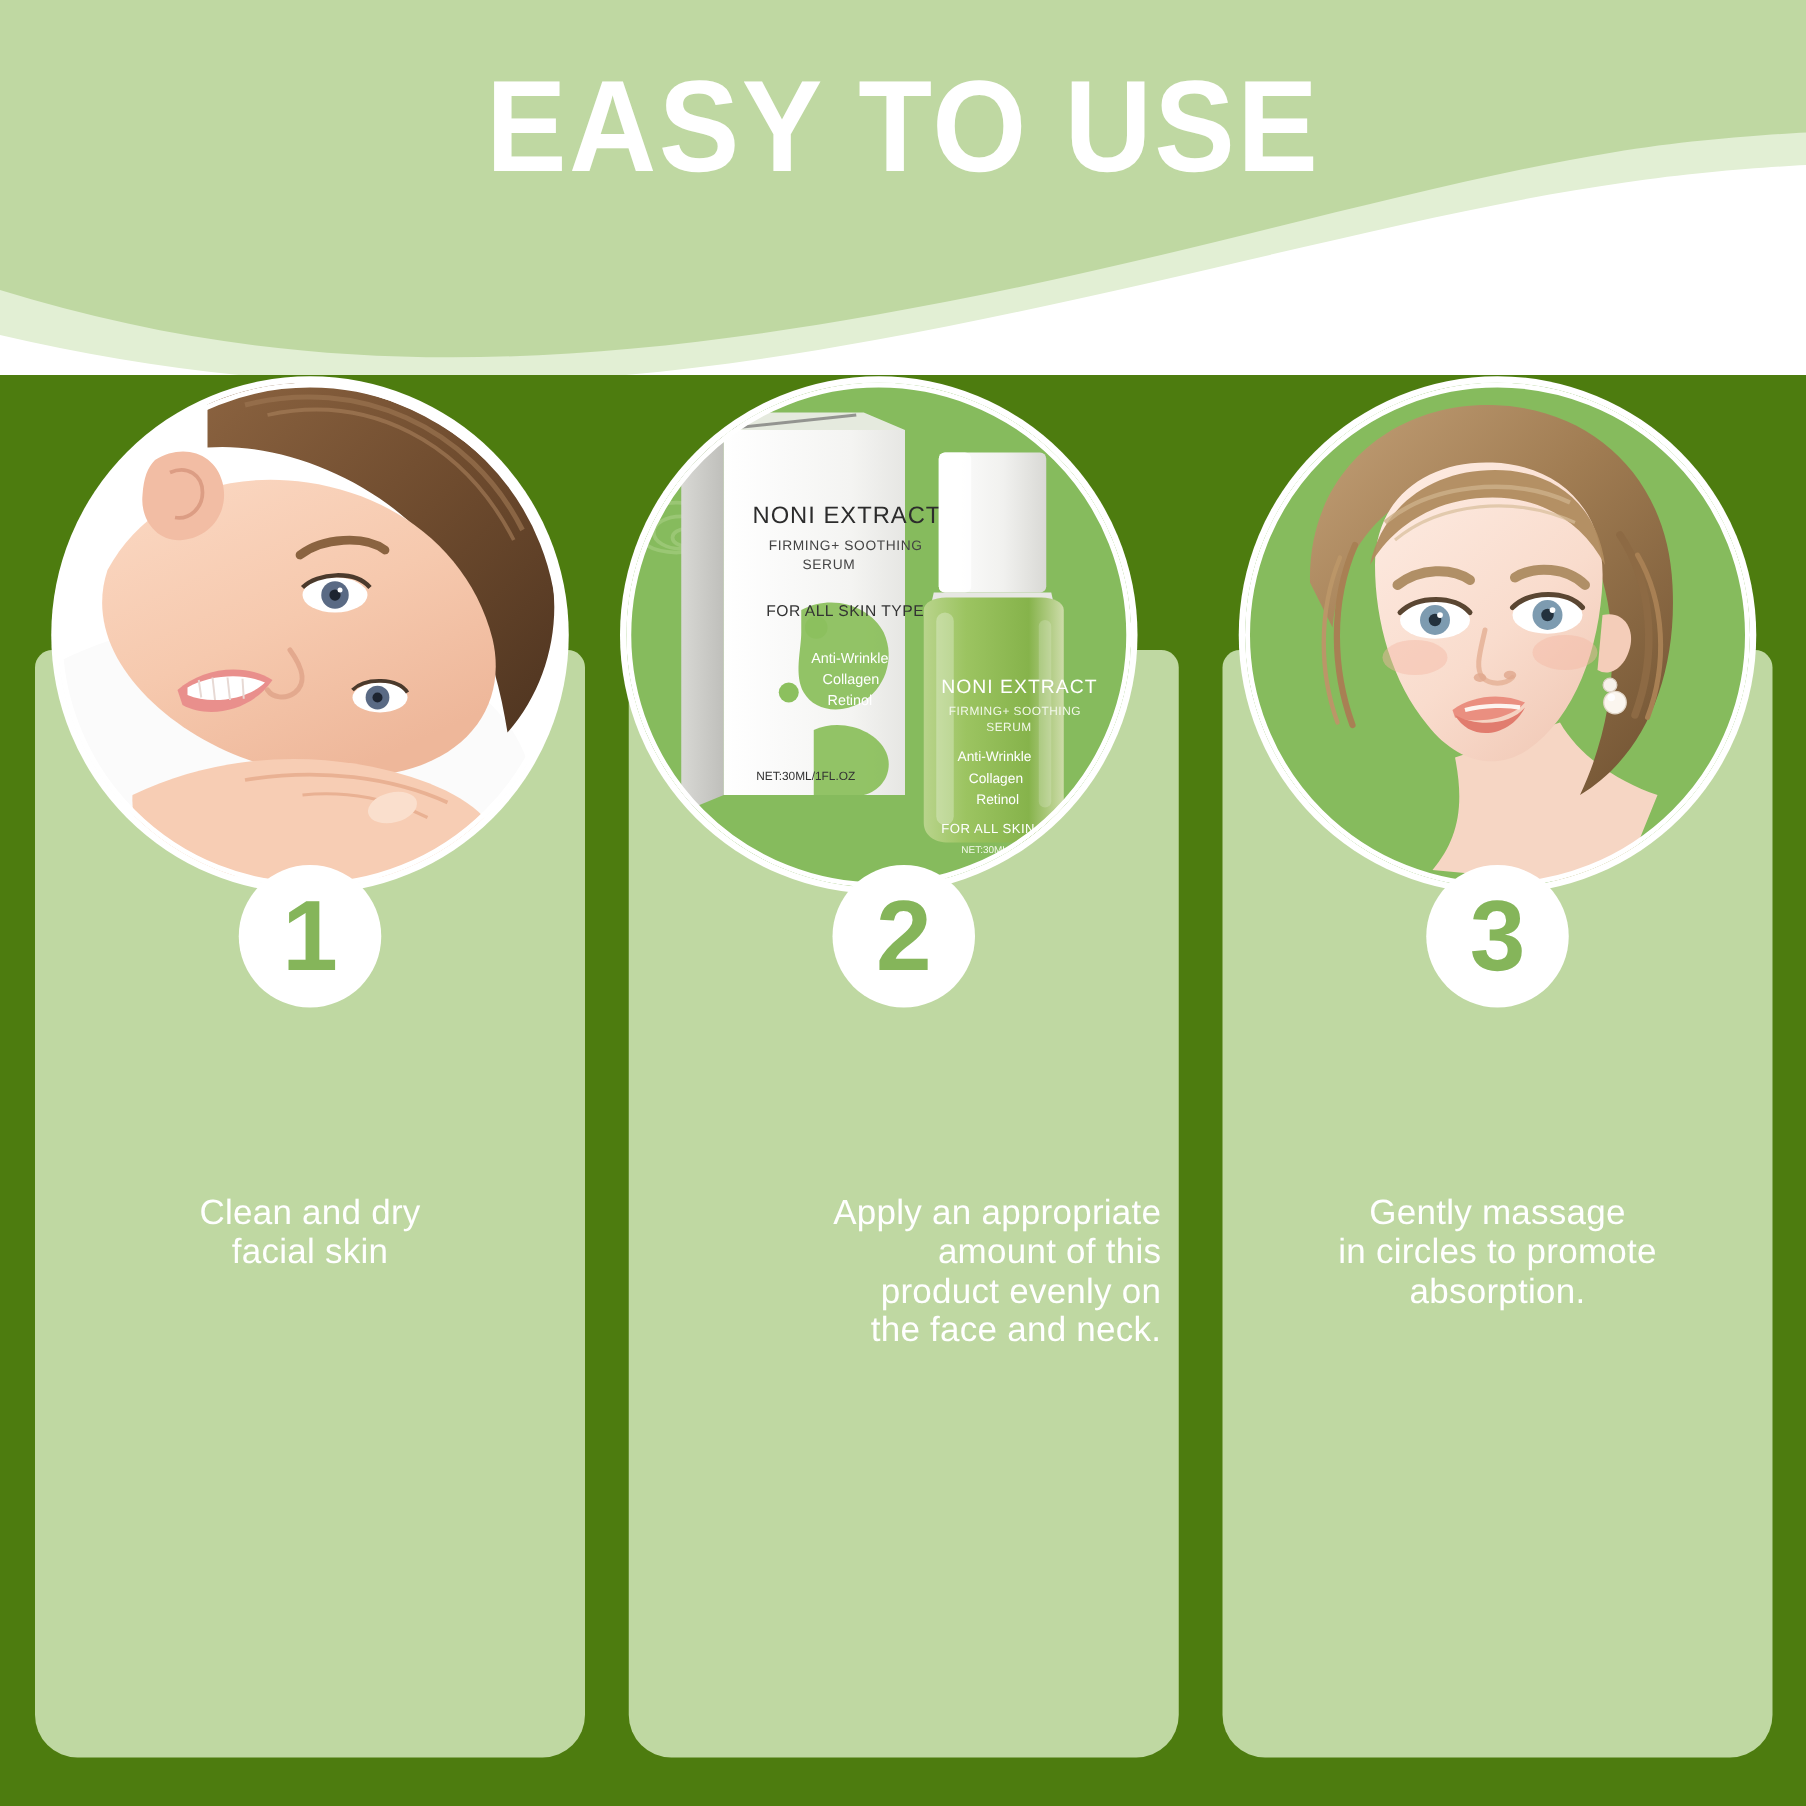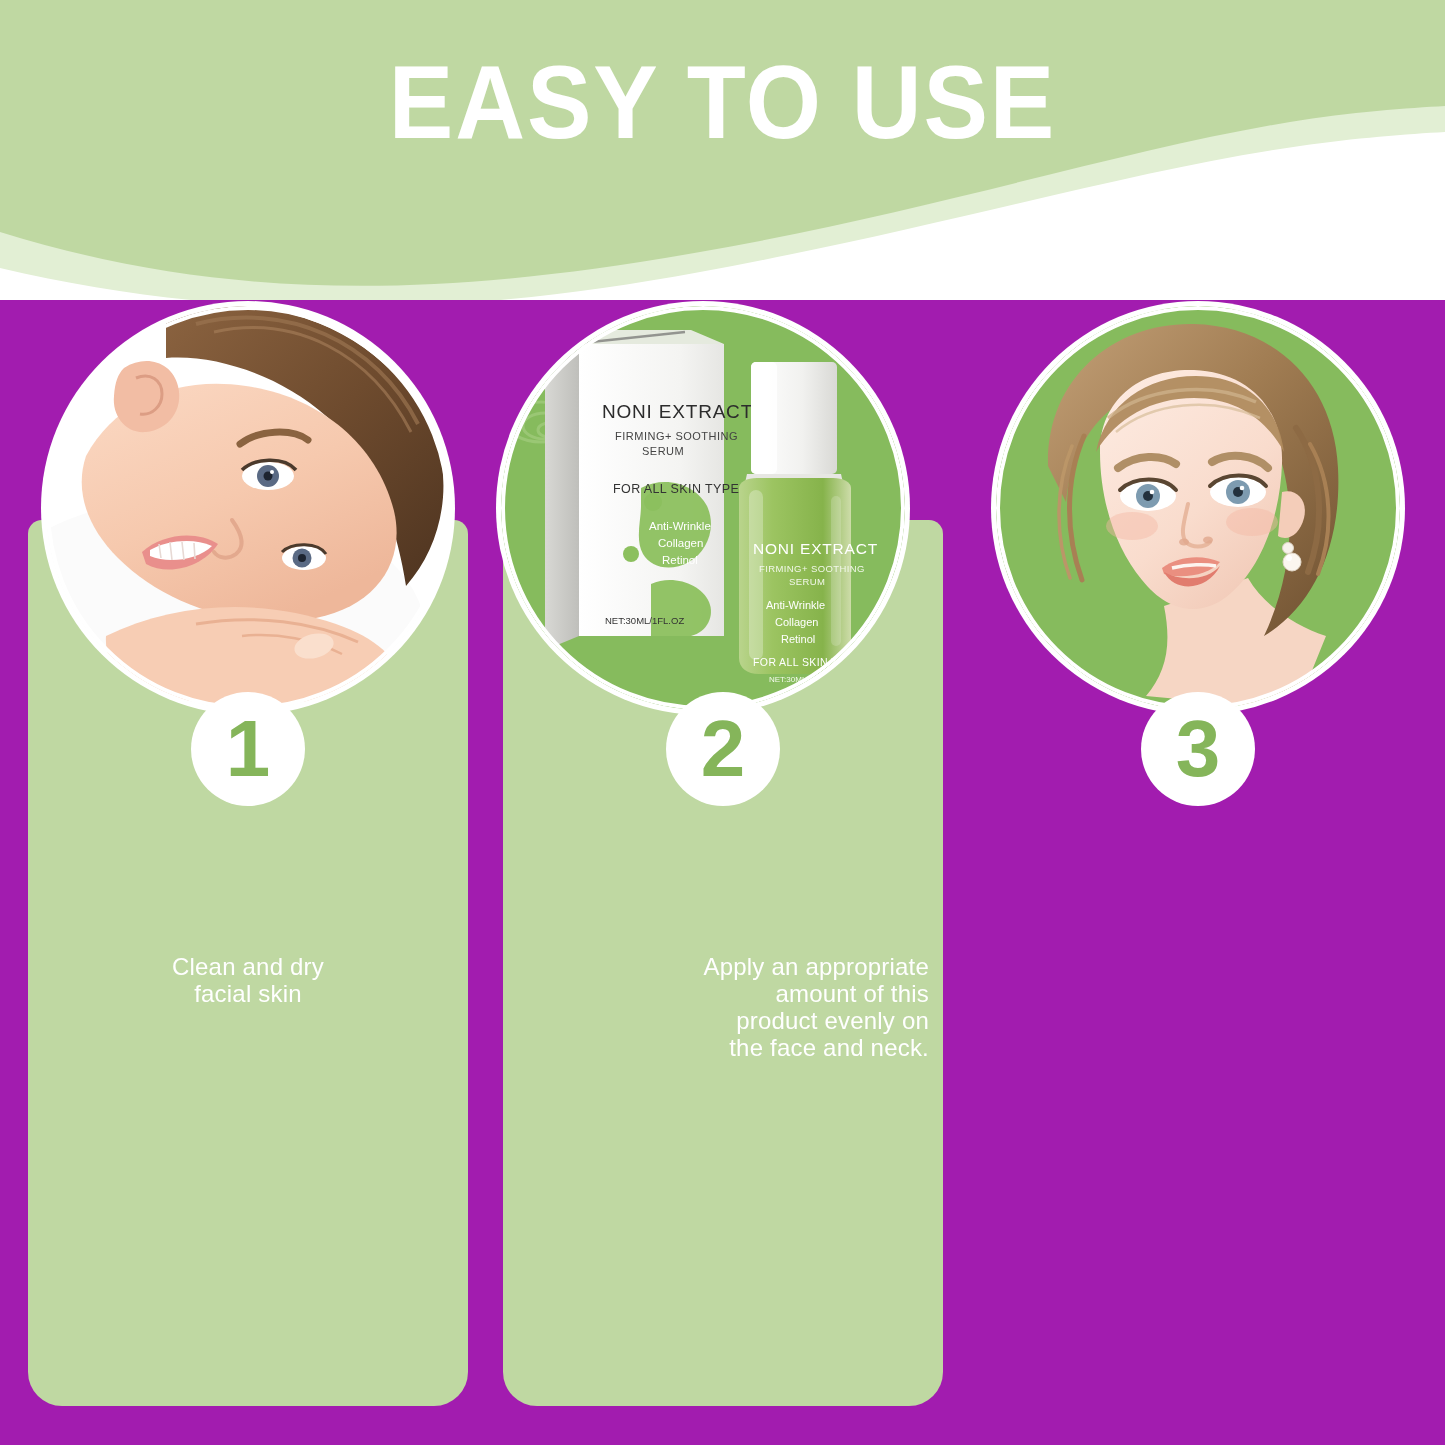--- a/index.html
+++ b/index.html
@@ -14,21 +14,21 @@
     overflow: hidden;
     position: relative;
   }
 
   
   #stage {
     position: absolute;
     left: 0; top: 0;
     width: 1445px;
     height: 1445px;
-    background: #a21caf;
+    background: #4d7c0f;
     overflow: hidden;
   }
 
   
   #header {
     position: absolute;
     left: 0; top: 0;
     width: 1445px;
     height: 300px;
     overflow: hidden;
@@ -75,21 +75,21 @@
   #card-1 { left: 0px; }
   #card-2 { left: 475px; }
   #card-3 { left: 950px; }
 
   .card-caption {
     position: absolute;
     left: 14px;
     width: 412px;
     text-align: center;
     color: #ffffff;
-    font-size: 24px;
+    font-size: 28px;
     line-height: 1.12;
     letter-spacing: 0.2px;
   }
   #caption-1 { top: 434px; }
   #caption-2 { top: 434px; text-align: right; }
   #caption-3 { top: 434px; }
 
   
   .photo-circle {
     position: absolute;
@@ -147,20 +147,23 @@
   <div id="cards">
 
     <div class="card" id="card-1">
       <div class="card-caption" id="caption-1">Clean and dry<br>facial skin</div>
     </div>
 
     <div class="card" id="card-2">
       <div class="card-caption" id="caption-2">Apply an appropriate<br>amount of this<br>product evenly on<br>the face and neck.</div>
     </div>
 
+    <div class="card" id="card-3">
+      <div class="card-caption" id="caption-3">Gently massage<br>in circles to promote<br>absorption.</div>
+    </div>
 
   </div>
 
   <div class="photo-circle" id="photo-1">
     <svg viewBox="0 0 404 404">
       <defs>
         <clipPath id="clip1">
             <circle cx="202" cy="202" r="202"></circle>
           </clipPath>
         <linearGradient id="skin1" x1="0" y1="0" x2="0.6" y2="1">

